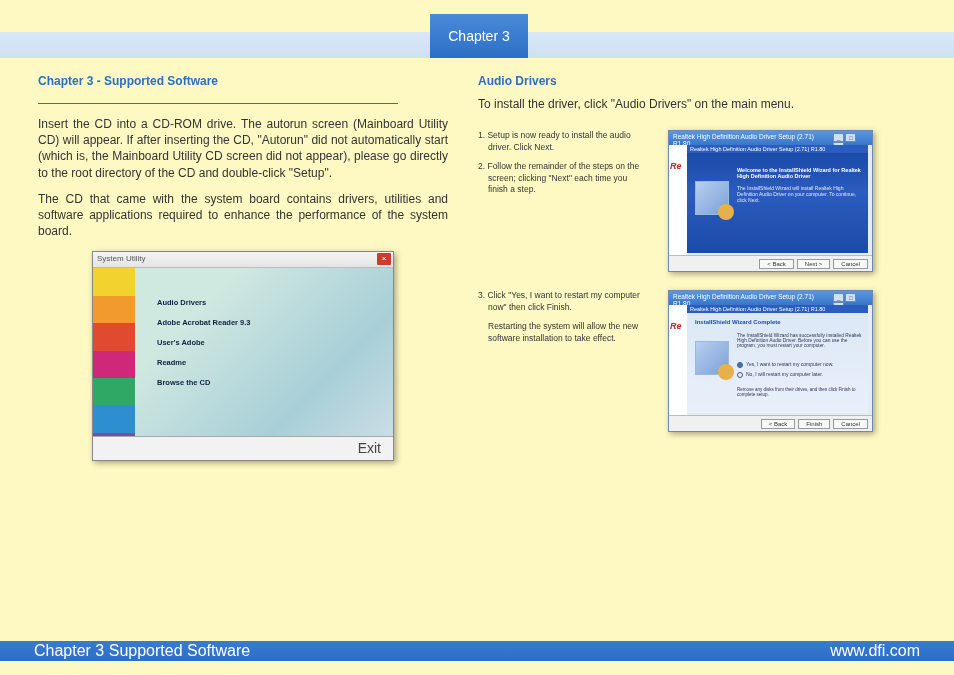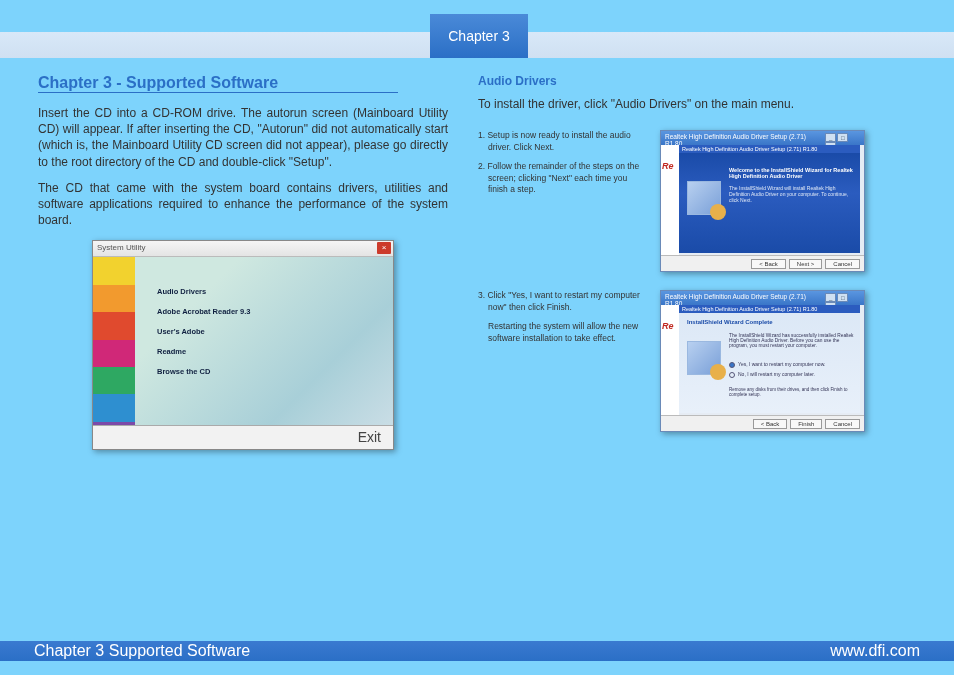--- a/index.html
+++ b/index.html
@@ -8,21 +8,21 @@
     width: 954px;
     height: 675px;
     background: #fafafa;
     position: relative;
     font-size: 9px;
     color: #333;
   }
   .page {
     width: 954px;
     height: 675px;
-    background: #7dd3fc;
+    background: #fef9c3;
     position: relative;
   }
   .top-band {
     position: absolute;
     top: 32px;
     left: 0;
     width: 100%;
     height: 26px;
     background: linear-gradient(to bottom, #d8e8f8, #cfe0f2);
   }
@@ -44,24 +44,24 @@
     top: 74px;
     left: 38px;
     right: 38px;
     bottom: 60px;
     display: flex;
   }
   .col-left { width: 440px; padding-right: 30px; }
   .col-right { flex: 1; }
   h1.section-title {
     color: #2b6fc6;
-    font-size: 16px;
+    font-size: 12px;
     font-weight: bold;
     border-bottom: 1px solid #2b6fc6;
-    padding-bottom: 0;
+    padding-bottom: 15px;
     margin-bottom: 12px;
     width: 360px;
   }
   .para {
     font-size: 12px;
     line-height: 1.35;
     color: #333;
     text-align: justify;
     margin-bottom: 10px;
   }
@@ -109,21 +109,21 @@
   
   h2.sub-title {
     color:#2b6fc6;
     font-size:12px;
     font-weight:bold;
     margin-bottom:8px;
   }
   .step-row {
     display:flex;
     margin-top:18px;
-    gap:12px;
+    gap:20px;
   }
   .step-text { width:170px; font-size:8.5px; line-height:1.35; }
   .step-para { margin-bottom:8px; padding-left:10px; text-indent:-10px; }
   .step-para.noindent { padding-left:10px; text-indent:0; }
   
   .installer {
     width:205px; height:142px;
     border:1px solid #6a8ab8;
     background:#e6ecf4;
     position:relative;

